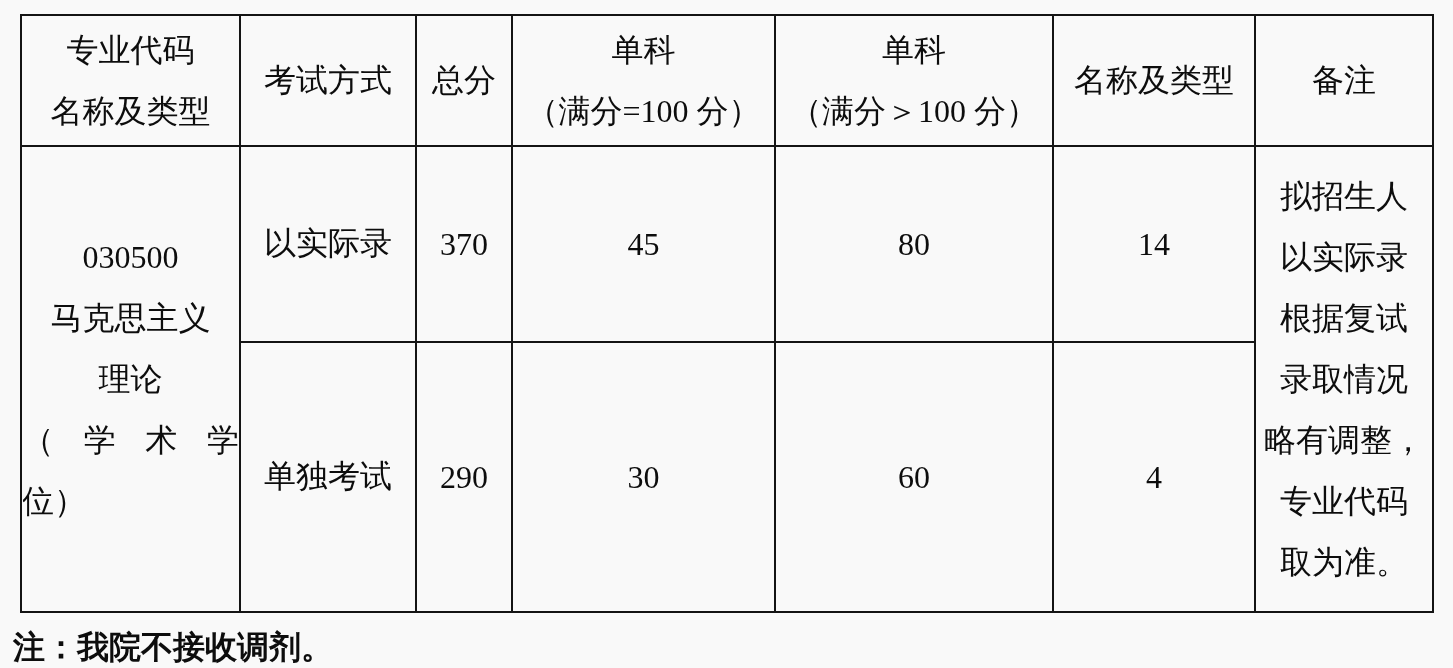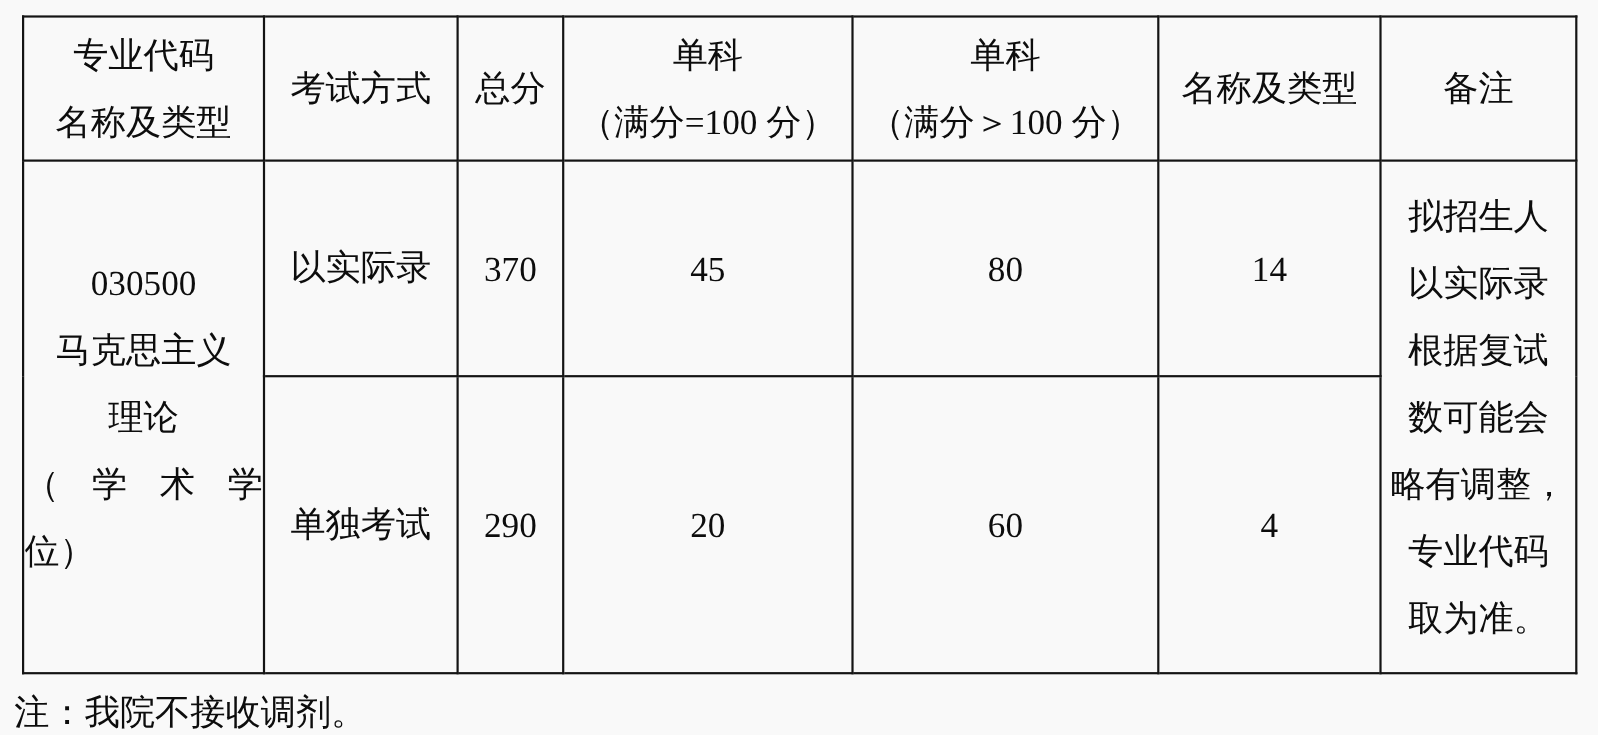--- a/index.html
+++ b/index.html
@@ -36,21 +36,21 @@
   .program-cell { padding: 0 8px; border-radius: 13px; }
   .program-cell .mline { white-space: normal; }
   .ln-center  { text-align: center; }
   .ln-justify { text-align: justify; text-align-last: justify; }
   .ln-left    { text-align: left; }
 
   .remark-cell { padding: 0 2px; }
 
   .footnote {
     position: absolute; left: 13px; top: 628px;
-    font-size: 32px; font-weight: normal;
+    font-size: 32px; font-weight: bold;
     line-height: 38px; white-space: nowrap;
   }
 </style>
 </head>
 <body>
 
 <div class="sheet">
 
   <table class="score-table">
     <colgroup>
@@ -93,31 +93,31 @@
       </td>
       <td>以实际录</td>
       <td>370</td>
       <td>45</td>
       <td>80</td>
       <td>14</td>
       <td rowspan="2" class="remark-cell">
         <div class="mline">拟招生人</div>
         <div class="mline">以实际录</div>
         <div class="mline">根据复试</div>
-        <div class="mline">数可能会</div>
+        <div class="mline">录取情况</div>
         <div class="mline">略有调整，</div>
         <div class="mline">专业代码</div>
         <div class="mline">取为准。</div>
       </td>
     </tr>
 
     <tr class="row-two">
       <td>单独考试</td>
       <td>290</td>
-      <td>20</td>
+      <td>30</td>
       <td>60</td>
       <td>4</td>
     </tr>
   </tbody>
     </table>
 
   <div class="footnote">注：我院不接收调剂。</div>
 
 </div>
 

